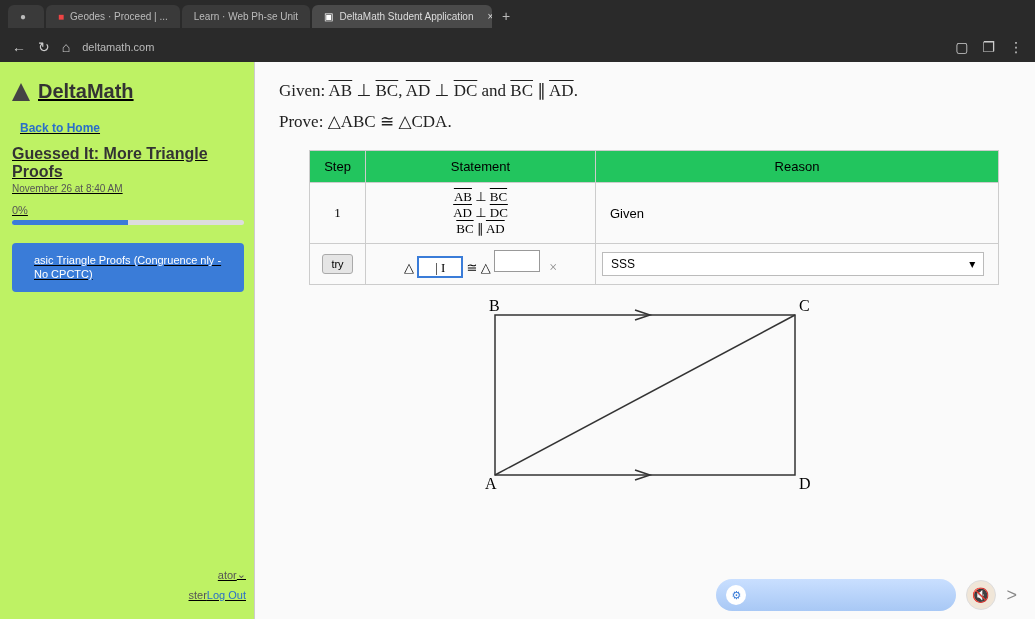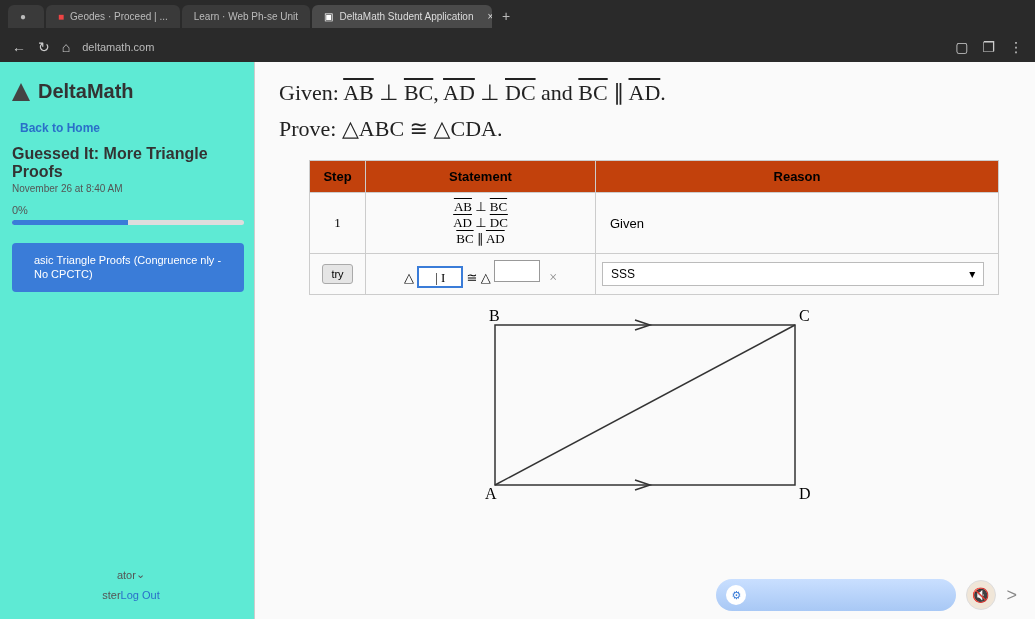--- a/index.html
+++ b/index.html
@@ -6,38 +6,38 @@
     body { font-family: Arial, sans-serif; background: #e8e8e8; width: 1035px; height: 619px; overflow: hidden; }
     .browser-chrome { background: #2a2a2a; height: 62px; display: flex; flex-direction: column; }
     .tab-bar { display: flex; align-items: center; height: 32px; padding: 0 8px; gap: 2px; }
     .tab { background: #3a3a3a; color: #bbb; font-size: 10px; padding: 6px 12px; border-radius: 6px 6px 0 0; display: flex; align-items: center; gap: 6px; max-width: 180px; white-space: nowrap; overflow: hidden; }
     .tab.active { background: #4a4a4a; color: #ddd; }
     .addr-bar { display: flex; align-items: center; height: 30px; padding: 0 12px; gap: 12px; }
     .addr-btn { color: #ccc; font-size: 14px; cursor: pointer; }
     .url { color: #bbb; font-size: 11px; }
     .top-right { margin-left: auto; display: flex; gap: 14px; color: #ccc; font-size: 14px; }
     .content-wrap { display: flex; height: calc(619px - 62px); }
-    .sidebar { width: 255px; background: #5eead4; border-right: 1px solid #ccc; padding: 12px 0 0 8px; display: flex; flex-direction: column; }
+    .sidebar { width: 255px; background: #bef264; border-right: 1px solid #ccc; padding: 12px 0 0 8px; display: flex; flex-direction: column; text-decoration: underline; }
     .logo-row { display: flex; align-items: center; gap: 6px; padding: 6px 8px 14px 2px; }
     .logo-row .brand { font-size: 20px; font-weight: bold; color: #333; }
     .back-home { color: #2a6fc9; font-size: 12px; font-weight: bold; padding: 4px 4px 10px; cursor: pointer; margin-left: 8px; }
     .assign-title { font-size: 16px; font-weight: bold; color: #333; padding: 0 4px; }
     .due { font-size: 10px; color: #555; padding: 2px 4px 10px; }
     .score { font-size: 11px; color: #555; padding: 0 4px 4px; }
     .prog-bar { height: 5px; background: #ddd; margin: 0 10px 0 4px; border-radius: 3px; overflow: hidden; }
     .prog-fill { height: 100%; width: 50%; background: #3a7cd8; }
     .skill-card { background: #3a7cd8; color: #fff; margin: 18px 10px 0 4px; padding: 10px 22px; border-radius: 4px; font-size: 11px; line-height: 1.3; }
     .bottom-links { margin-top: auto; padding: 0 8px 14px; font-size: 11px; color: #555; }
-    .bottom-links div { padding: 4px 0; display:flex; justify-content:center; align-items:center; }
+    .bottom-links div { padding: 4px 0; display:flex; justify-content:flex-end; align-items:center; }
     .logout { text-align: center; color: #2a6fc9; cursor: pointer; }
     .main { flex: 1; background: #fafafa; padding: 18px 24px 0; overflow: hidden; position: relative; }
-    .problem-text { font-family: 'Times New Roman', serif; font-size: 22px; color: #222; margin-bottom: 10px; }
+    .problem-text { font-family: 'Times New Roman', serif; font-size: 17px; color: #222; margin-bottom: 10px; }
     .overline { text-decoration: overline; }
     .proof-table { margin: 18px 0 10px 30px; border-collapse: collapse; width: 690px; font-size: 13px; }
-    .proof-table th { background: #c2410c; border: 1px solid #ccc; padding: 8px 12px; font-weight: bold; text-align: center; }
+    .proof-table th { background: #22c55e; border: 1px solid #ccc; padding: 8px 12px; font-weight: normal; text-align: center; }
     .proof-table td { border: 1px solid #ccc; padding: 6px 10px; text-align: center; font-family: 'Times New Roman', serif; position: relative; }
     .proof-table td.reason-cell { text-align: left; padding-left: 14px; font-family: Arial, sans-serif; }
     .step-col { width: 56px; }
     .stmt-col { width: 230px; }
     .try-btn { border: 1px solid #aaa; background: #e5e5e5; padding: 3px 8px; font-size: 11px; border-radius: 3px; cursor: pointer; }
     .tri-input { display: inline-block; border: 2px solid #3a7cd8; background: #fff; width: 46px; height: 22px; line-height: 20px; font-family: 'Times New Roman', serif; font-size: 13px; }
     .tri-empty { display: inline-block; border: 1px solid #999; background: #fff; width: 46px; height: 22px; }
     .close-x { color: #888; font-size: 14px; margin-left: 6px; cursor: pointer; }
     .reason-select { width: 98%; border: 1px solid #bbb; padding: 4px 8px; font-size: 12px; display: flex; justify-content: space-between; background: #fff; cursor: pointer; }
     .figure-wrap { display: flex; justify-content: center; margin-top: 6px; }

